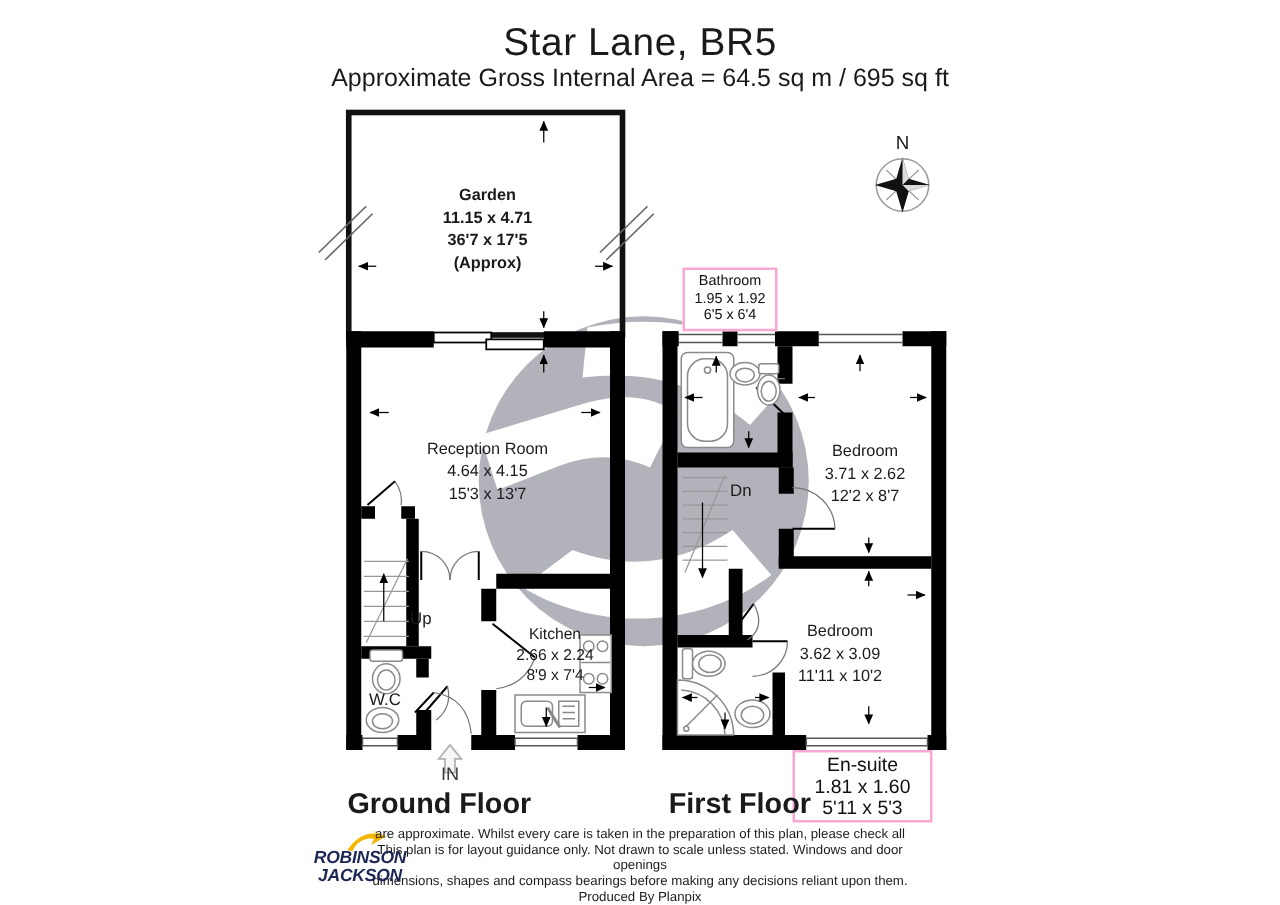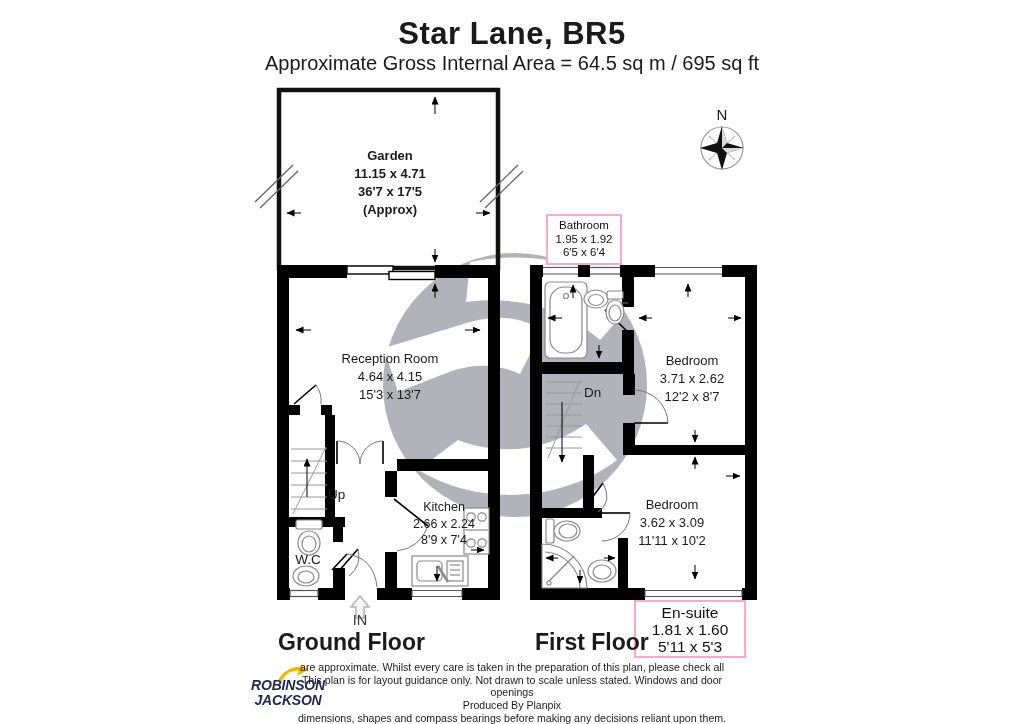--- a/index.html
+++ b/index.html
@@ -2,21 +2,21 @@
 <html><head>
 <meta charset="utf-8">
 <style>
   html,body{margin:0;padding:0;background:#ffffff;}
   #canvas{position:relative;width:1024px;height:724px;background:#ffffff;overflow:hidden;
           font-family:"Liberation Sans",sans-serif;color:#111;}
   svg.layer{position:absolute;left:0;top:0;}
   .lbl{position:absolute;text-align:center;color:#1a1a1a;}
   .room-lbl{font-size:13px;line-height:18px;}
   .room-lbl .rm-name{white-space:nowrap;}
-  .title{left:0;top:16px;width:1024px;font-size:31px;font-weight:bold;letter-spacing:.5px;}
+  .title{left:0;top:16px;width:1024px;font-size:31px;font-weight:normal;letter-spacing:.5px;}
   .subtitle{left:0;top:52px;width:1024px;font-size:20px;}
   .floor-lbl{font-size:23px;font-weight:bold;text-align:left;}
   .small-lbl{font-size:13.5px;}
   .in-lbl{font-size:14.5px;color:#3a3a3a;}
   .north-lbl{font-size:15px;}
   .dim-box{position:absolute;border:2px solid #f9a8d4;background:#fff;text-align:center;}
   .bath-box{left:546px;top:214px;width:72px;height:44px;font-size:11.5px;line-height:13.5px;padding-top:3px;}
   .ensuite-box{left:634px;top:600px;width:108px;height:52px;font-size:15.5px;line-height:17px;padding-top:2px;}
   .disclaimer{left:292px;top:661px;width:440px;font-size:10.6px;line-height:12.7px;color:#1c1c1c;}
   .brand{left:246px;top:678px;width:84px;text-align:center;font-style:italic;font-weight:bold;
@@ -340,21 +340,21 @@
     <div>1.81 x 1.60</div>
     <div>5'11 x 5'3</div>
   </div>
 
   <div class="lbl floor-lbl" style="left:278px;top:629px;width:200px;">Ground Floor</div>
   <div class="lbl floor-lbl" style="left:535px;top:629px;width:200px;">First Floor</div>
 
   <div class="lbl disclaimer">
     <div>are approximate. Whilst every care is taken in the preparation of this plan, please check all</div>
     <div>This plan is for layout guidance only. Not drawn to scale unless stated. Windows and door openings</div>
+    <div>dimensions, shapes and compass bearings before making any decisions reliant upon them.</div>
     <div>Produced By Planpix</div>
-    <div>dimensions, shapes and compass bearings before making any decisions reliant upon them.</div>
   </div>
   <div class="lbl brand">
     <div>ROBINSON</div>
     <div>JACKSON</div>
   </div>
 
 </div>
 
 </body></html>

